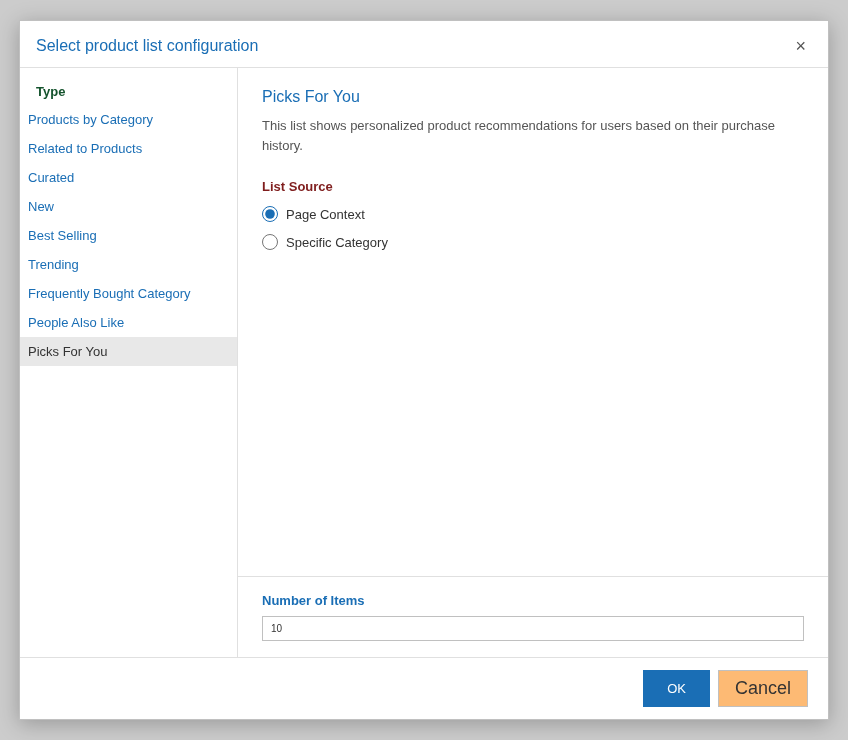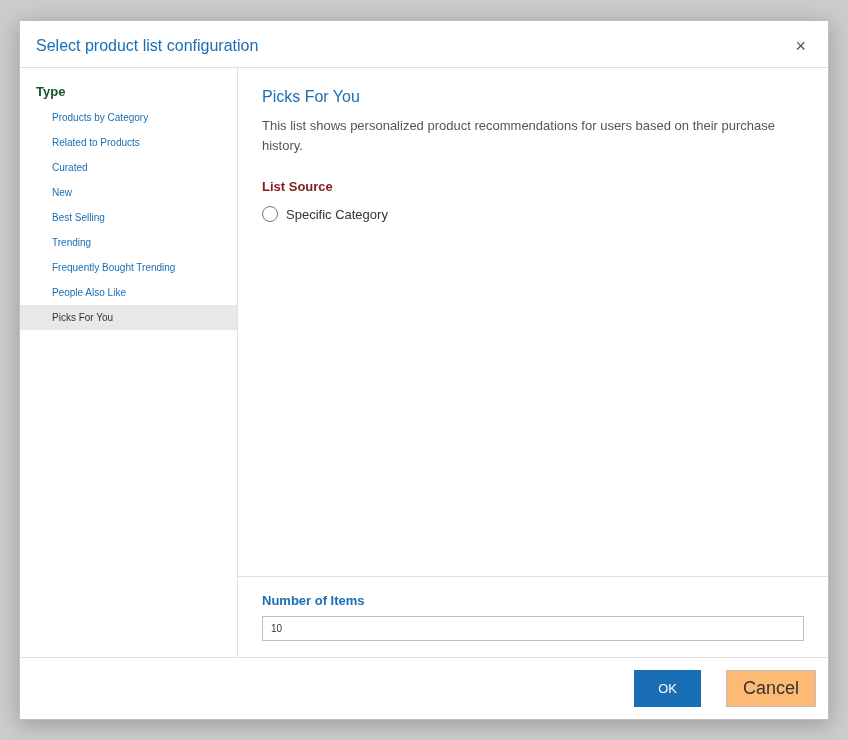--- a/index.html
+++ b/index.html
@@ -55,24 +55,24 @@
       padding: 8px 0;
       flex-shrink: 0;
     }
     .sidebar-header {
       padding: 8px 16px 6px 16px;
       font-weight: 600;
       color: #14532d;
       font-size: 13px;
     }
     .sidebar-item {
-      padding: 7px 32px;
-      cursor: pointer;
-      color: #1a6eb5;
-      font-size: 10px;
+      padding: 7px 8px;
+      cursor: pointer;
+      color: #1a6eb5;
+      font-size: 13px;
     }
     .sidebar-item.active {
       background: #e8e8e8;
       color: #333;
       font-weight: 400;
     }
     .content-area {
       flex: 1;
       display: flex;
       flex-direction: column;
@@ -134,25 +134,25 @@
     }
     .number-input {
       width: 100%;
       padding: 6px 8px;
       border: 1px solid #c0c0c0;
       font-size: 10px;
       color: #333;
       outline: none;
     }
     .dialog-actions {
-      padding: 12px 12px;
+      padding: 12px 20px;
       border-top: 1px solid #e0e0e0;
       display: flex;
       justify-content: flex-end;
-      gap: 25px;
+      gap: 8px;
     }
     .btn-ok {
       background: #1a6eb5;
       color: #fff;
       border: none;
       padding: 7px 24px;
       font-size: 13px;
       cursor: pointer;
       font-family: inherit;
     }
@@ -177,32 +177,36 @@
 
   <div class="dialog-body">
     <div class="sidebar">
       <div class="sidebar-header">Type</div>
       <div class="sidebar-item">Products by Category</div>
       <div class="sidebar-item">Related to Products</div>
       <div class="sidebar-item">Curated</div>
       <div class="sidebar-item">New</div>
       <div class="sidebar-item">Best Selling</div>
       <div class="sidebar-item">Trending</div>
-      <div class="sidebar-item">Frequently Bought Trending</div>
+      <div class="sidebar-item">Frequently Bought Category</div>
       <div class="sidebar-item">People Also Like</div>
       <div class="sidebar-item active">Picks For You</div>
     </div>
 
     <div class="content-area">
       <div class="content-main">
         <div class="content-title">Picks For You</div>
         <div class="content-desc">This list shows personalized product recommendations for users based on their purchase history.</div>
 
         <div class="section-label">List Source</div>
         <div class="radio-group">
+          <label class="radio-item">
+            <input type="radio" name="listSource" checked="" style="">
+            <span class="radio-label">Page Context</span>
+          </label>
           <label class="radio-item">
             <input type="radio" name="listSource" style="">
             <span class="radio-label">Specific Category</span>
           </label>
         </div>
       </div>
 
       <div class="content-footer">
         <div class="footer-label">Number of Items</div>
         <input type="text" class="number-input" value="10" style="">

